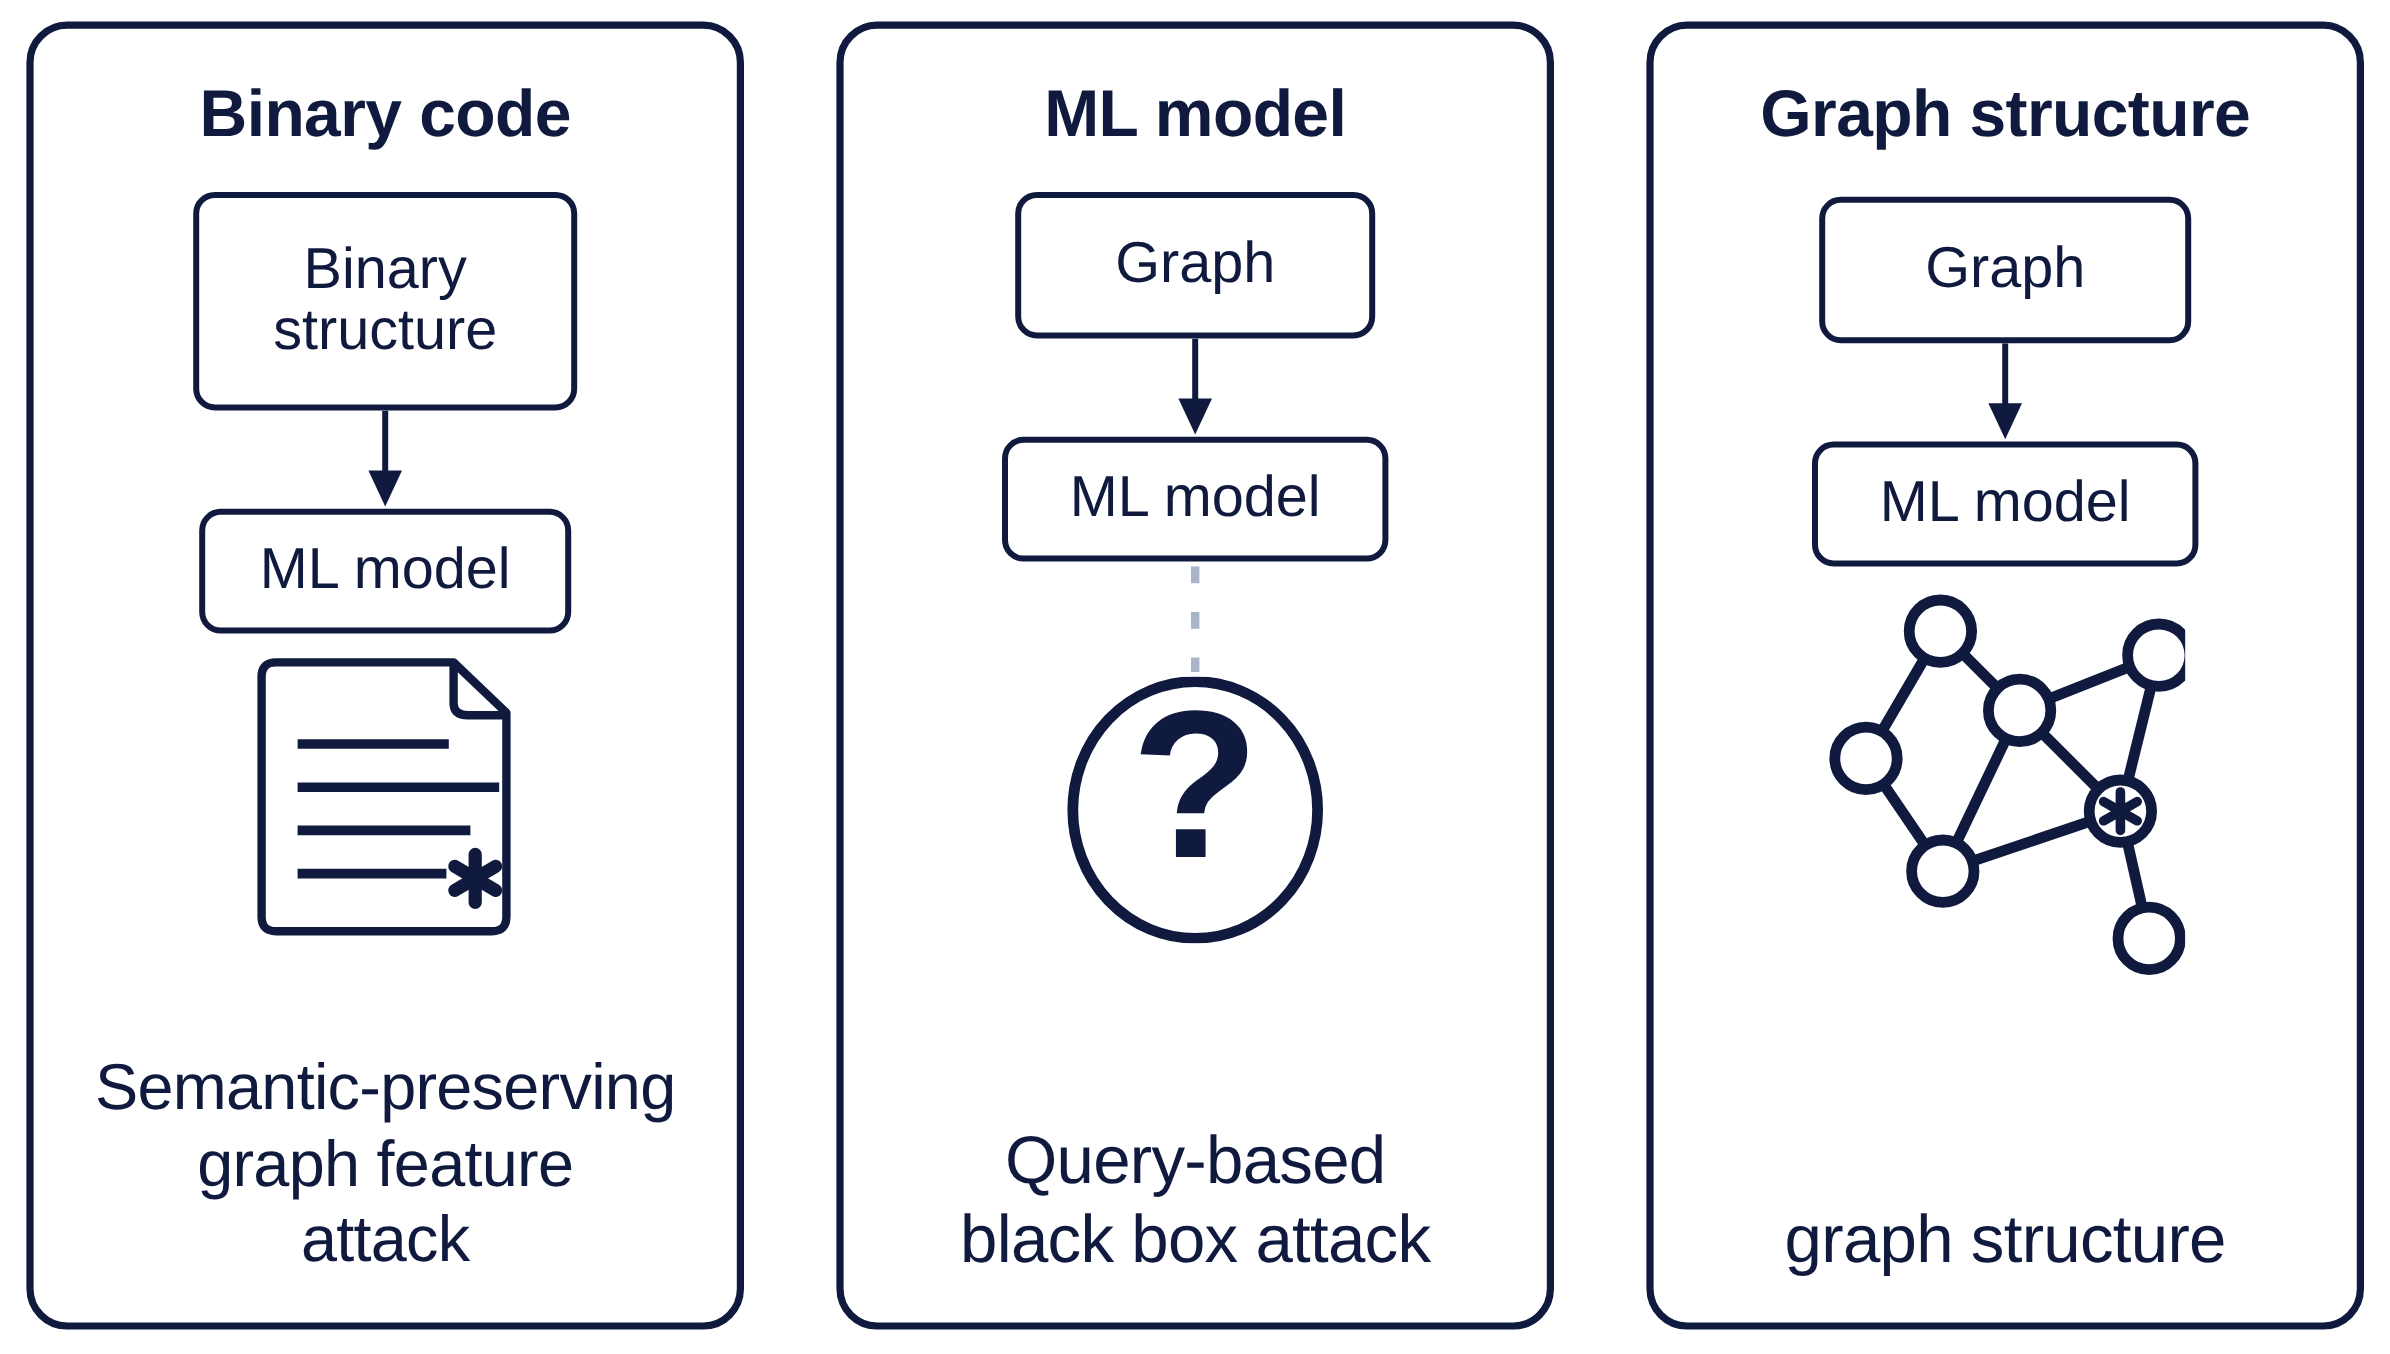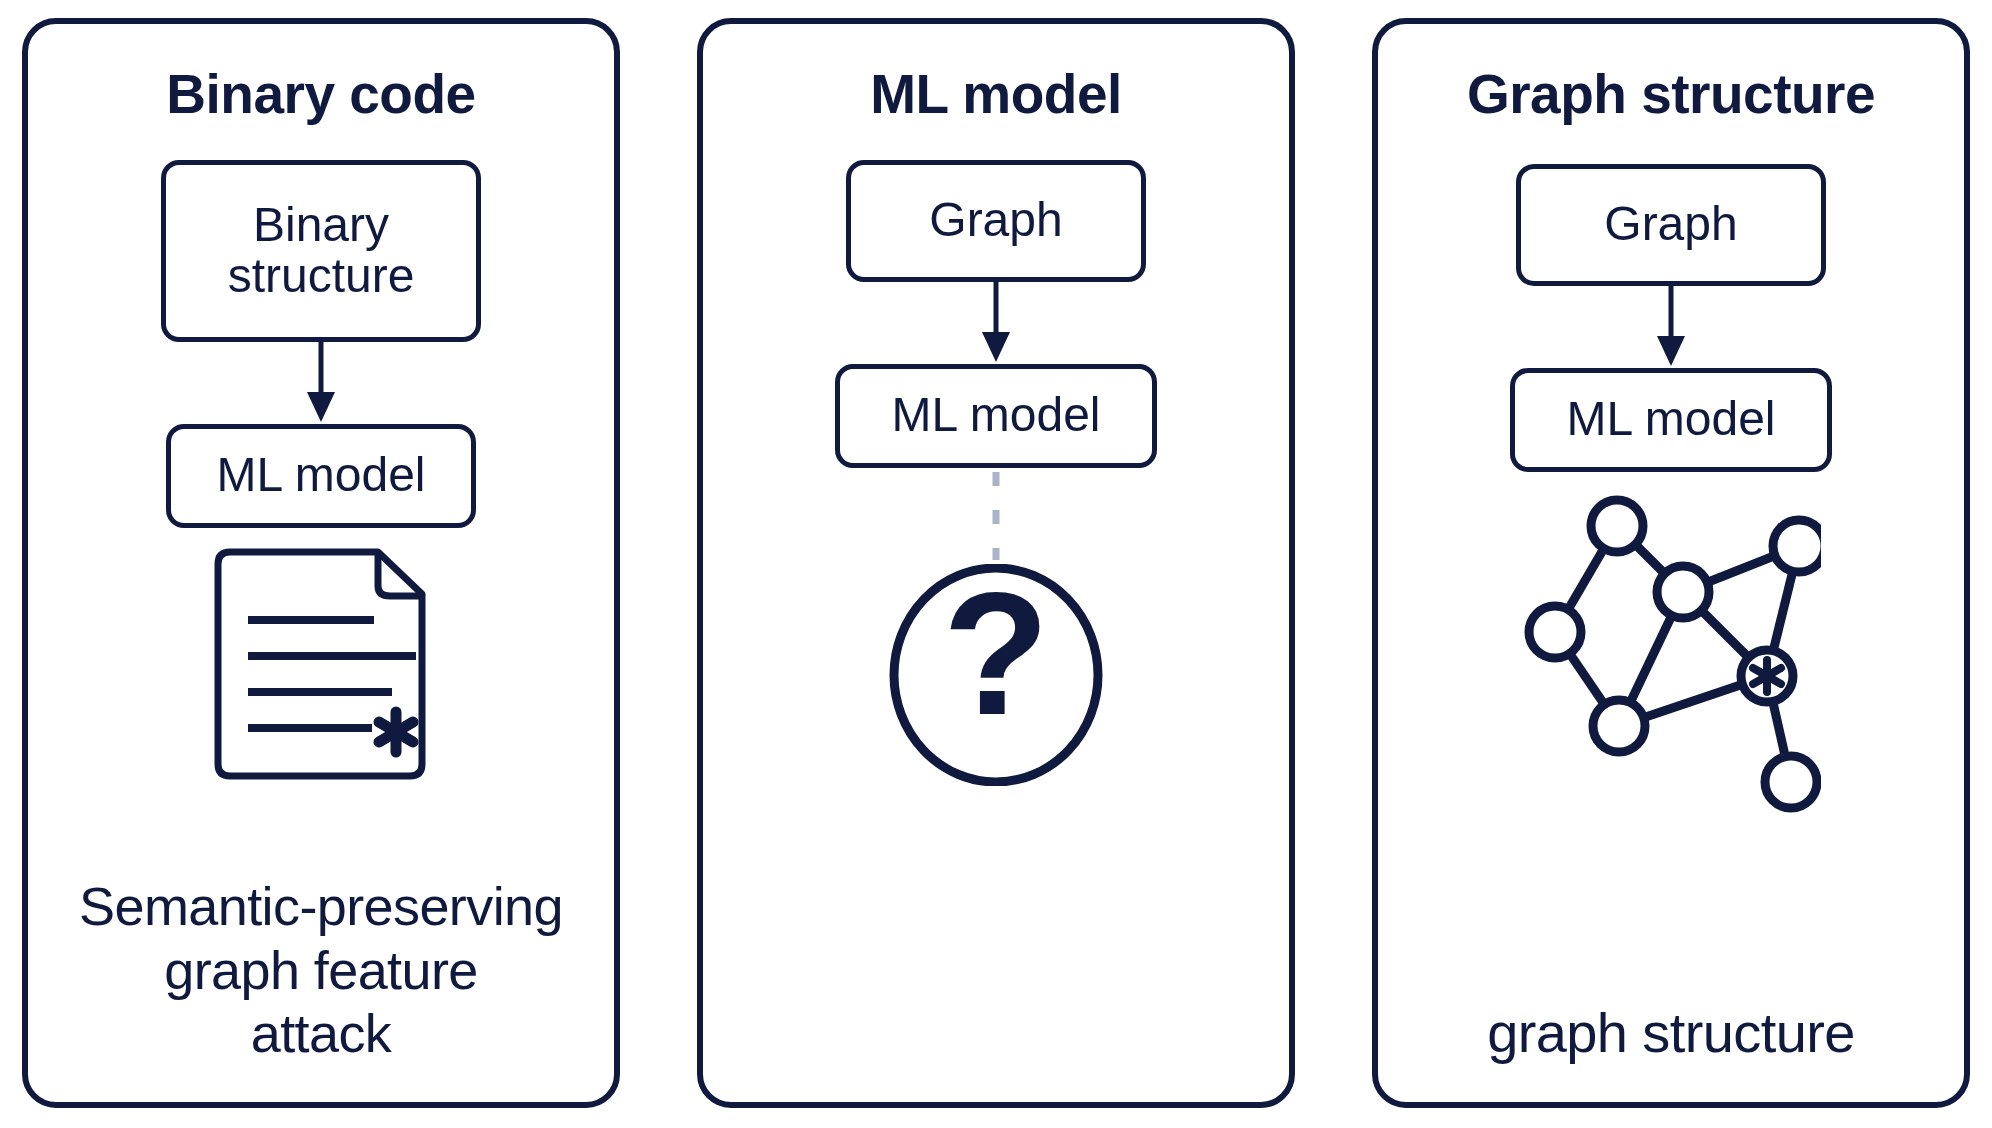--- a/index.html
+++ b/index.html
@@ -187,20 +187,24 @@
       </svg>
 
       <svg class="art" width="220" height="222" viewBox="0 0 220 222" style="margin-top:0">
         <ellipse cx="110" cy="111" rx="102" ry="107" fill="#ffffff" stroke="#101a3e" stroke-width="9"></ellipse>
         <text x="110" y="150" text-anchor="middle" font-family="Liberation Sans, sans-serif" font-size="175" font-weight="bold" fill="#101a3e">?</text>
       </svg>
     </div>
 
     <div class="spacer"></div>
 
+    <div class="caption cap-wide">
+      <div>Query-based</div>
+      <div>black box attack</div>
+    </div>
   </section>
 
   <section class="panel">
     <h2 class="panel-title">Graph structure</h2>
 
     <div class="flow">
 
       <div class="node-box node-graph">
         <span>Graph</span>
       </div>

